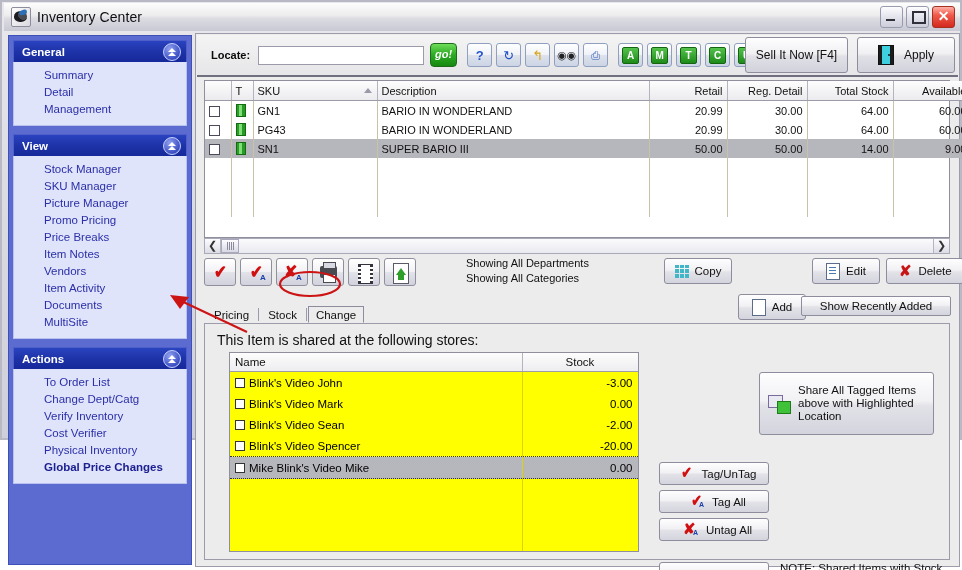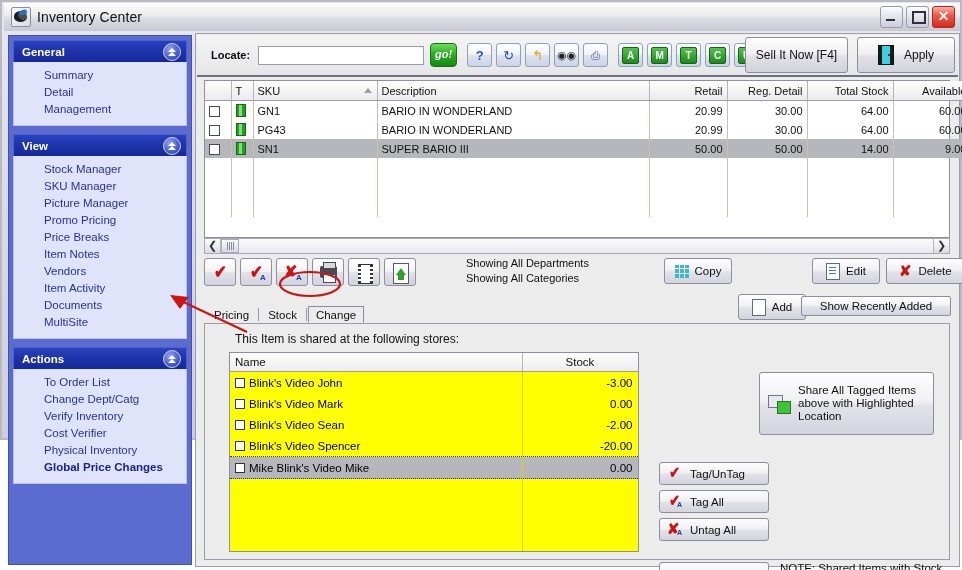--- a/index.html
+++ b/index.html
@@ -261,41 +261,41 @@
     border:1px solid transparent;box-sizing:border-box;
   }
   .tab.active{
     background:#ececed;border:1px solid #8c8c9c;border-bottom:1px solid #ececed;
   }
   .tabdiv{width:1px;height:13px;background:#9b9baa;margin:0 1px 2px;}
   #panel-body{
     position:absolute;left:0;top:28px;width:746px;height:237px;
     background:#ececed;border:1px solid #9b9baa;box-sizing:border-box;
   }
-  #shared-label{position:absolute;left:30px;top:8px;font-size:12px;color:#111;}
+  #shared-label{position:absolute;left:12px;top:8px;font-size:14px;color:#111;}
   #store-grid{
     position:absolute;left:24px;top:28px;width:410px;height:200px;
     background:#ffff00;border:1px solid #8f8f9e;box-sizing:border-box;overflow:hidden;
   }
   table.stores{border-collapse:collapse;width:100%;table-layout:fixed;font-size:11.5px;}
   table.stores th{
     background:linear-gradient(180deg,#fdfdfd,#ededf0);border-bottom:1px solid #9b9baa;
     border-right:1px solid #b4b4bf;height:18px;font-weight:normal;font-size:11.5px;color:#111;padding:0 5px;
   }
   table.stores th.l{text-align:left;} table.stores th.c{text-align:center;}
   table.stores td{height:21px;padding:0 5px;color:#000;background:#ffff00;border-right:1px solid #d8d800;}
   table.stores td.r{text-align:right;}
   table.stores tr.sel td{background:#b6b6bd;border-top:1px dotted #333;border-bottom:1px dotted #333;}
   .cb2{display:inline-block;width:10px;height:10px;border:1px solid #333;background:#fff;
        vertical-align:-1px;margin-right:4px;box-sizing:border-box;}
   .rbtn{
     position:absolute;border:1px solid #8d8d9d;border-radius:3px;
     background:linear-gradient(180deg,#fefeff 0%,#f1f1f4 46%,#e2e2e8 54%,#d4d4de 100%);
     cursor:pointer;box-sizing:border-box;font-size:11.5px;color:#111;
-    display:flex;align-items:center;
+    display:flex;align-items:center;justify-content:center;
   }
   #share-tagged{
     left:554px;top:48px;width:175px;height:63px;padding:0 8px;gap:8px;
   }
   .shareico{
     width:22px;height:20px;position:relative;flex:none;
   }
   .shareico::before{content:"";position:absolute;left:0;top:1px;width:13px;height:11px;
     background:#e9e9f2;border:1px solid #7a6aa0;}
   .shareico::after{content:"";position:absolute;left:9px;top:7px;width:12px;height:11px;

